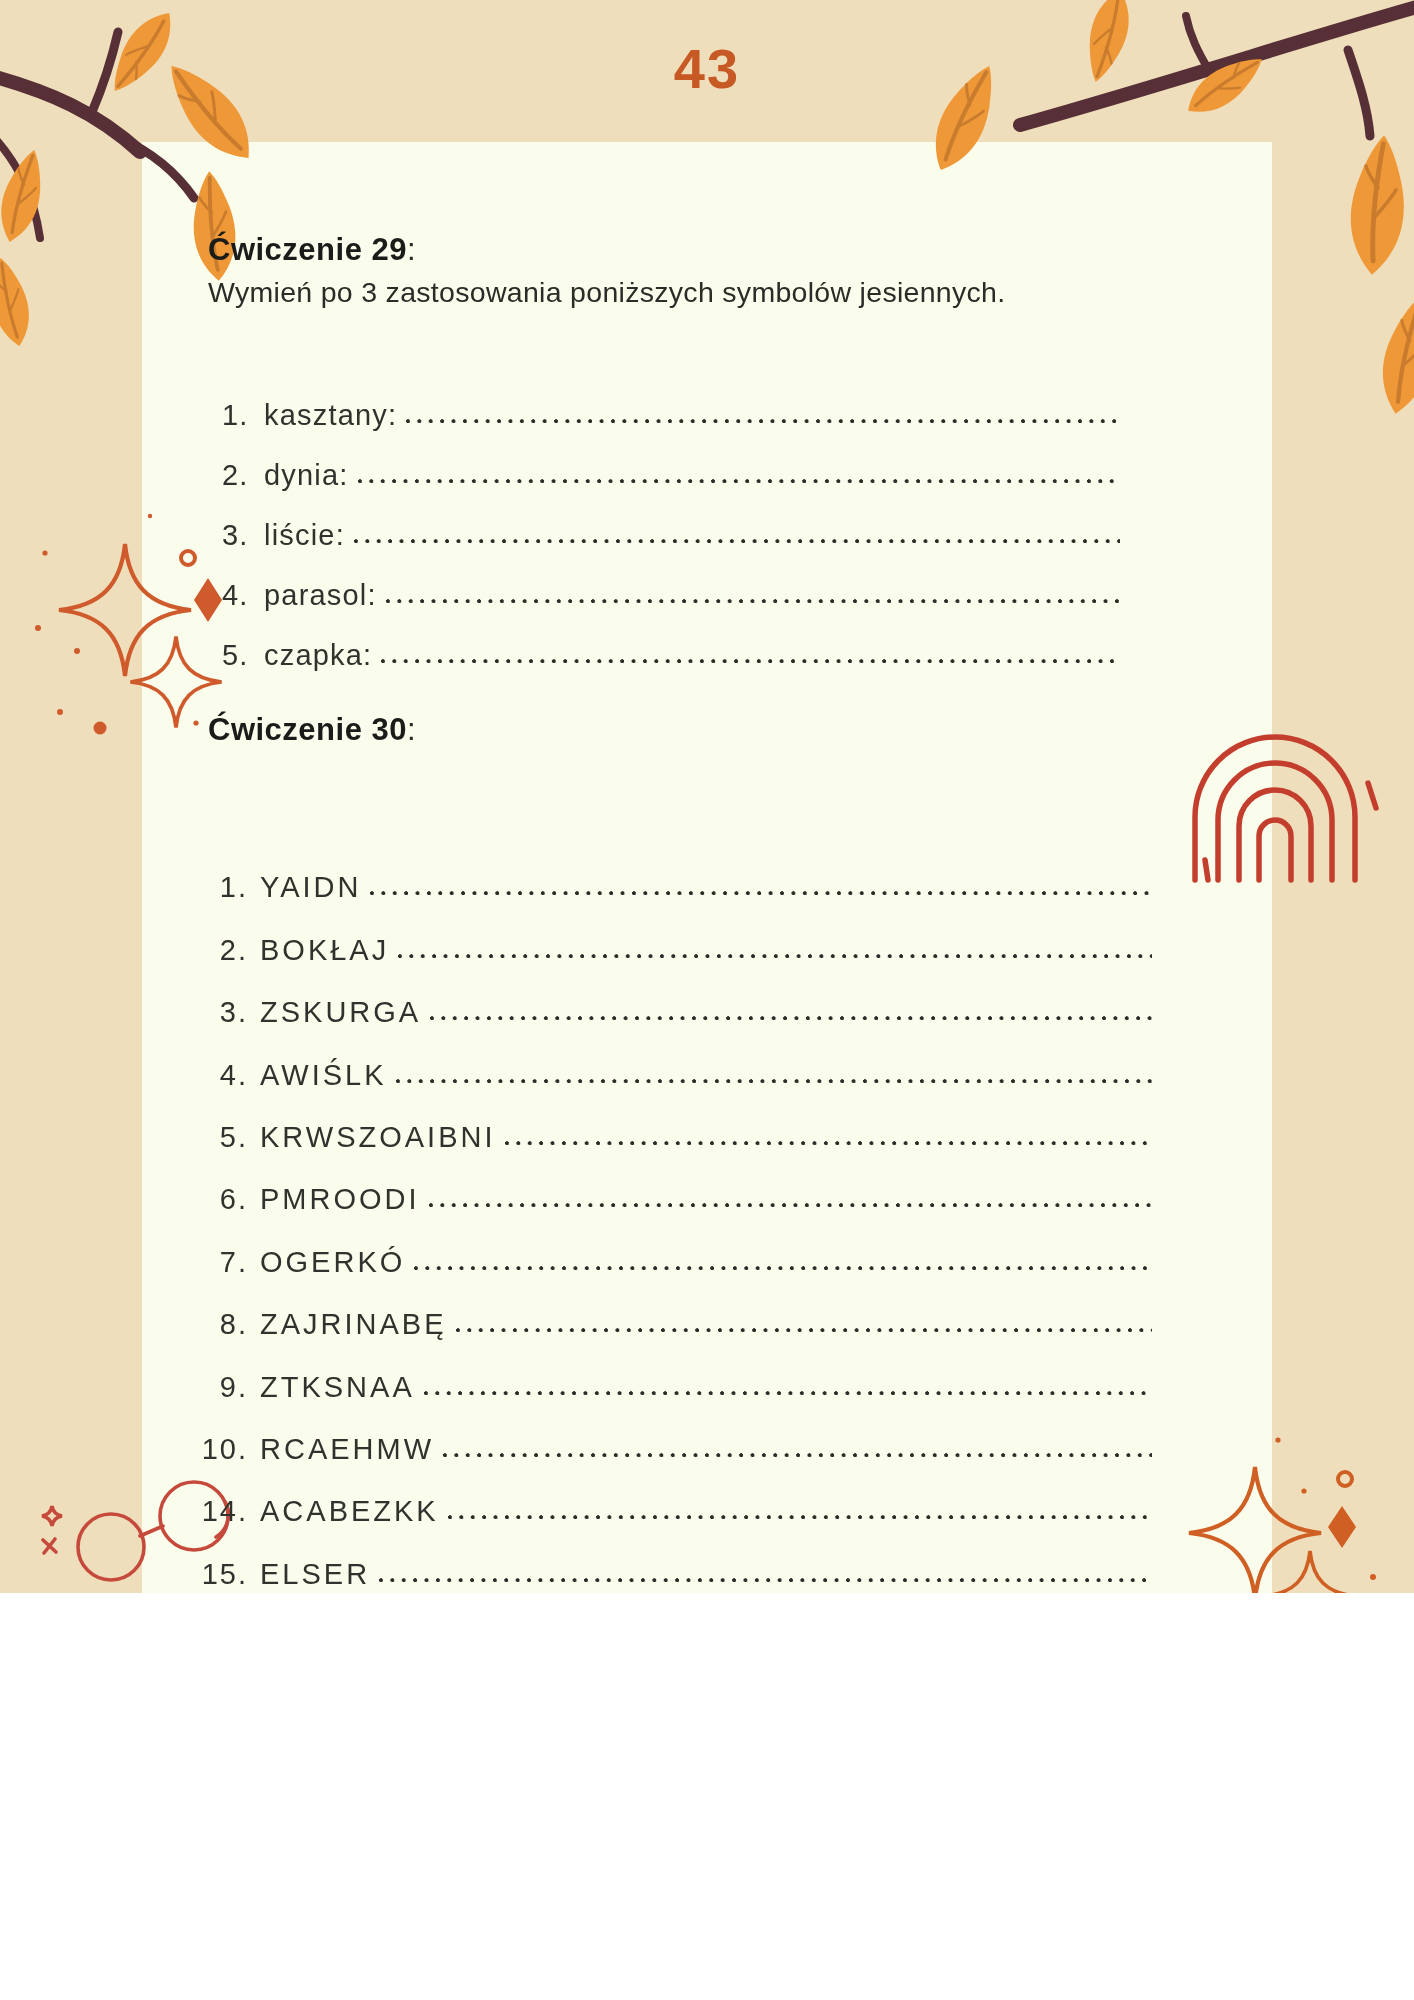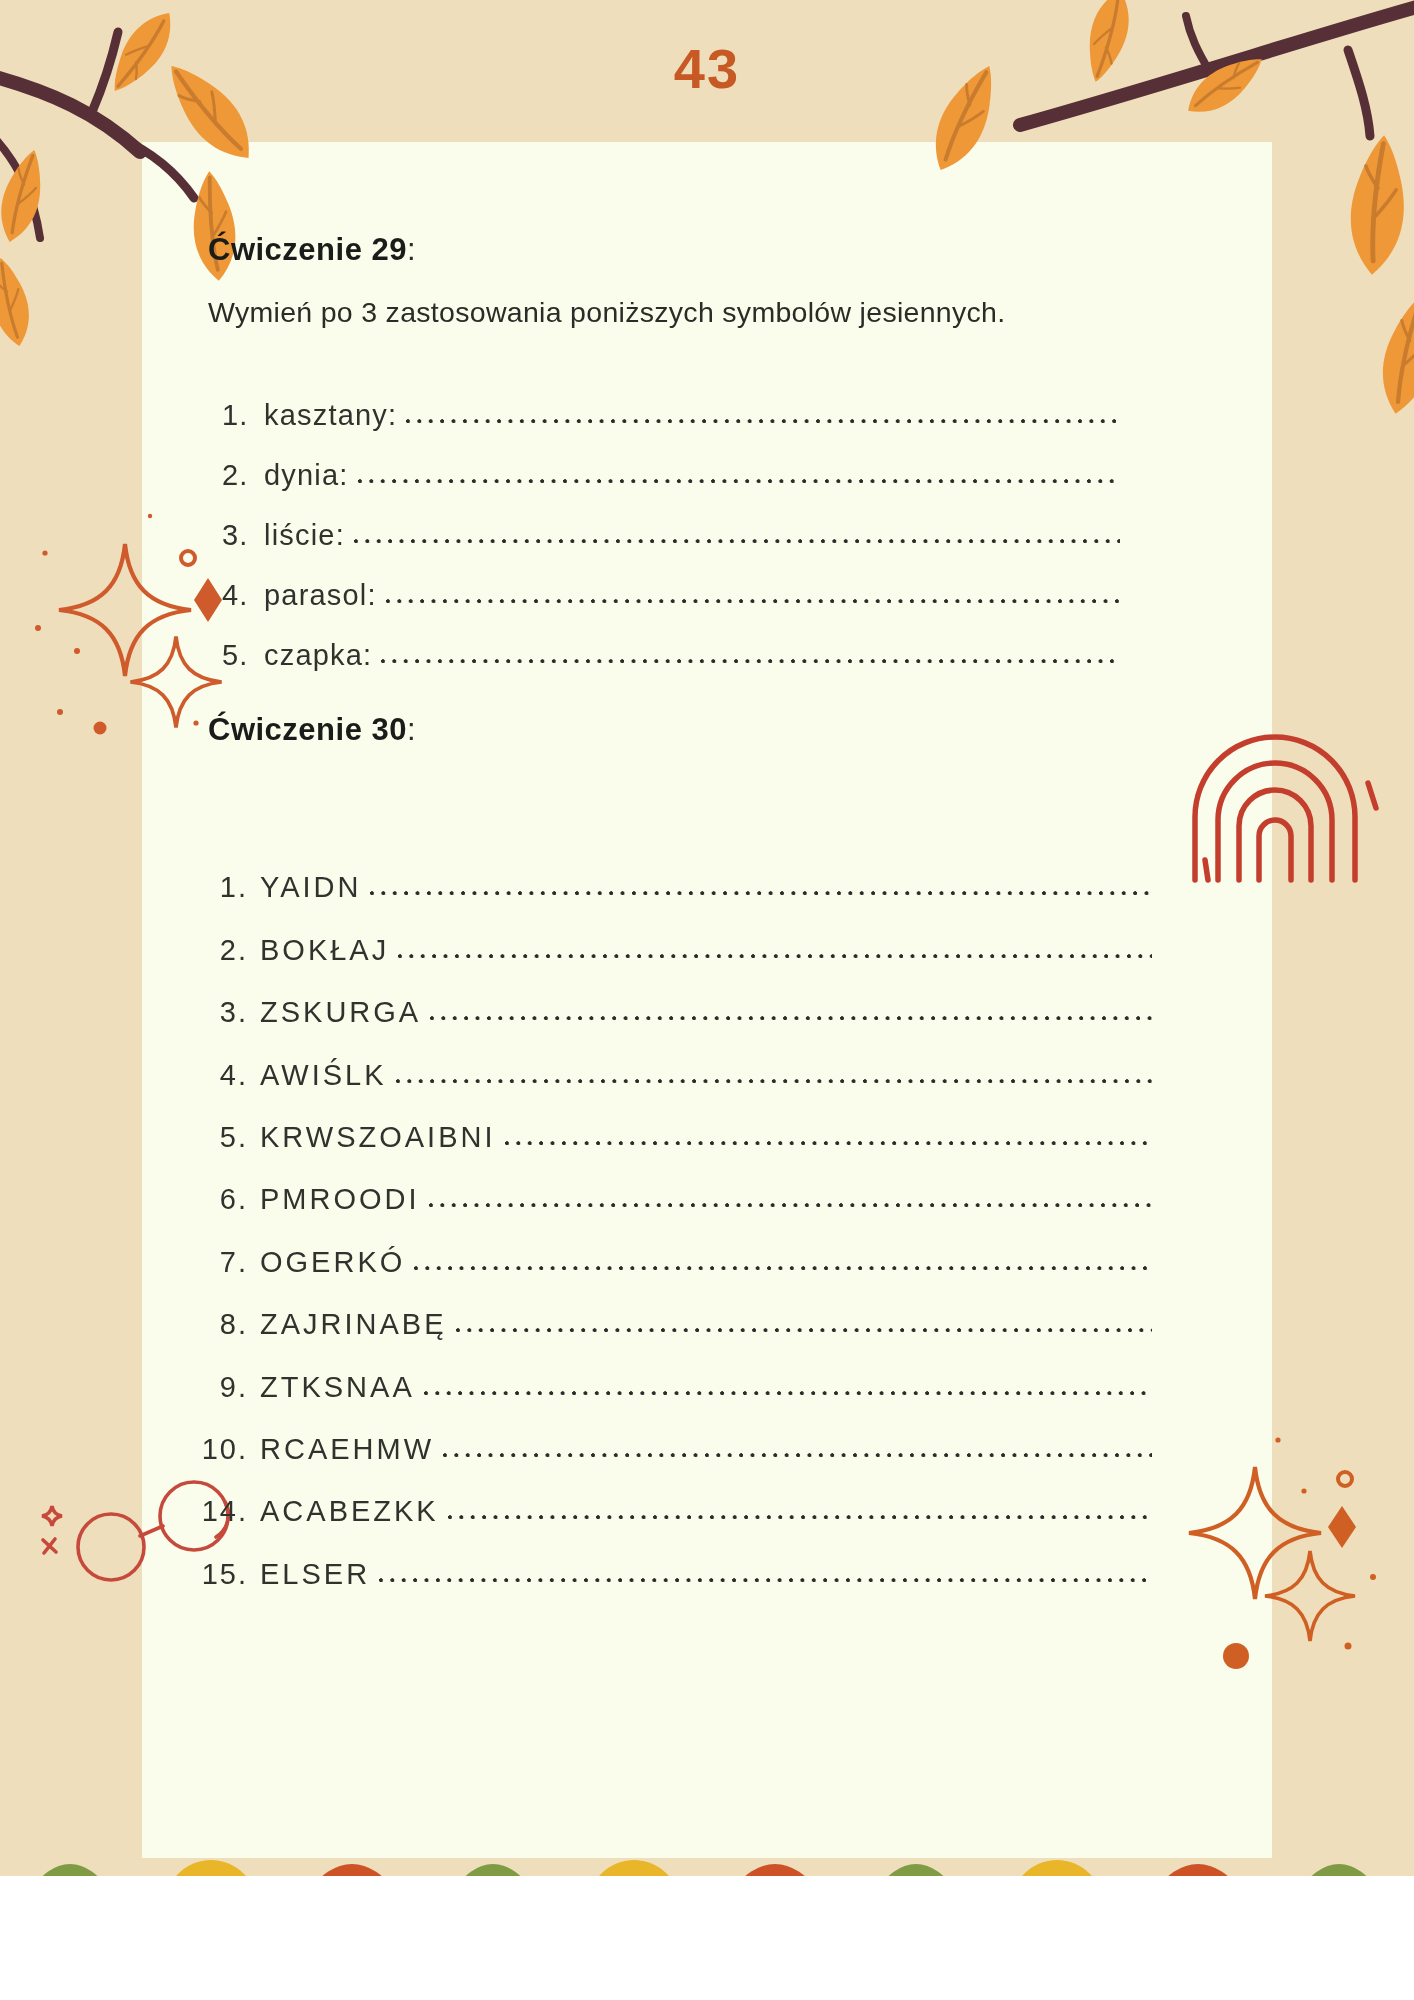--- a/index.html
+++ b/index.html
@@ -1,17 +1,17 @@
 <!DOCTYPE html>
 <html><head>
 <meta charset="utf-8">
 <style>
   html,body { margin:0; padding:0; }
   .page {
-    position:relative; width:1414px; height:1876px;
+    position:relative; width:1414px; height:1593px;
     background:#efdebb; overflow:hidden;
     font-family:"Liberation Sans","DejaVu Sans",sans-serif;
   }
   .card {
     position:absolute; left:142px; top:142px; width:1130px; height:1716px;
     background:#fafcec; z-index:1;
   }
   .decor { position:absolute; z-index:2; }
   .txt  { position:absolute; z-index:3; }
 
@@ -172,21 +172,21 @@
       <path d="M1057,154 V76 M1057,122 L1025,92 M1057,122 L1089,92"></path>
       <path d="M1198,154 V84 M1198,118 L1168,86 M1198,130 L1225,100"></path>
       <path d="M1339,154 V84 M1339,118 L1309,86 M1339,130 L1366,100"></path>
       <path d="M1428,154 V92 M1428,122 L1400,96"></path>
     </g>
   </svg>
 
   <div class="page-number">43</div>
 
   <div class="txt ex-title" style="top:232px"><span>Ćwiczenie 29</span><span class="colon">:</span></div>
-  <div class="txt ex-sub" style="top:296px">Wymień po 3 zastosowania poniższych symbolów jesiennych.</div>
+  <div class="txt ex-sub" style="top:276px">Wymień po 3 zastosowania poniższych symbolów jesiennych.</div>
 
   <div class="list" id="list1">
     <div class="row">
         <span class="num">1.</span>
         <span class="word">kasztany:</span>
         <span class="leader"></span>
       </div>
     <div class="row">
         <span class="num">2.</span>
         <span class="word">dynia:</span>

